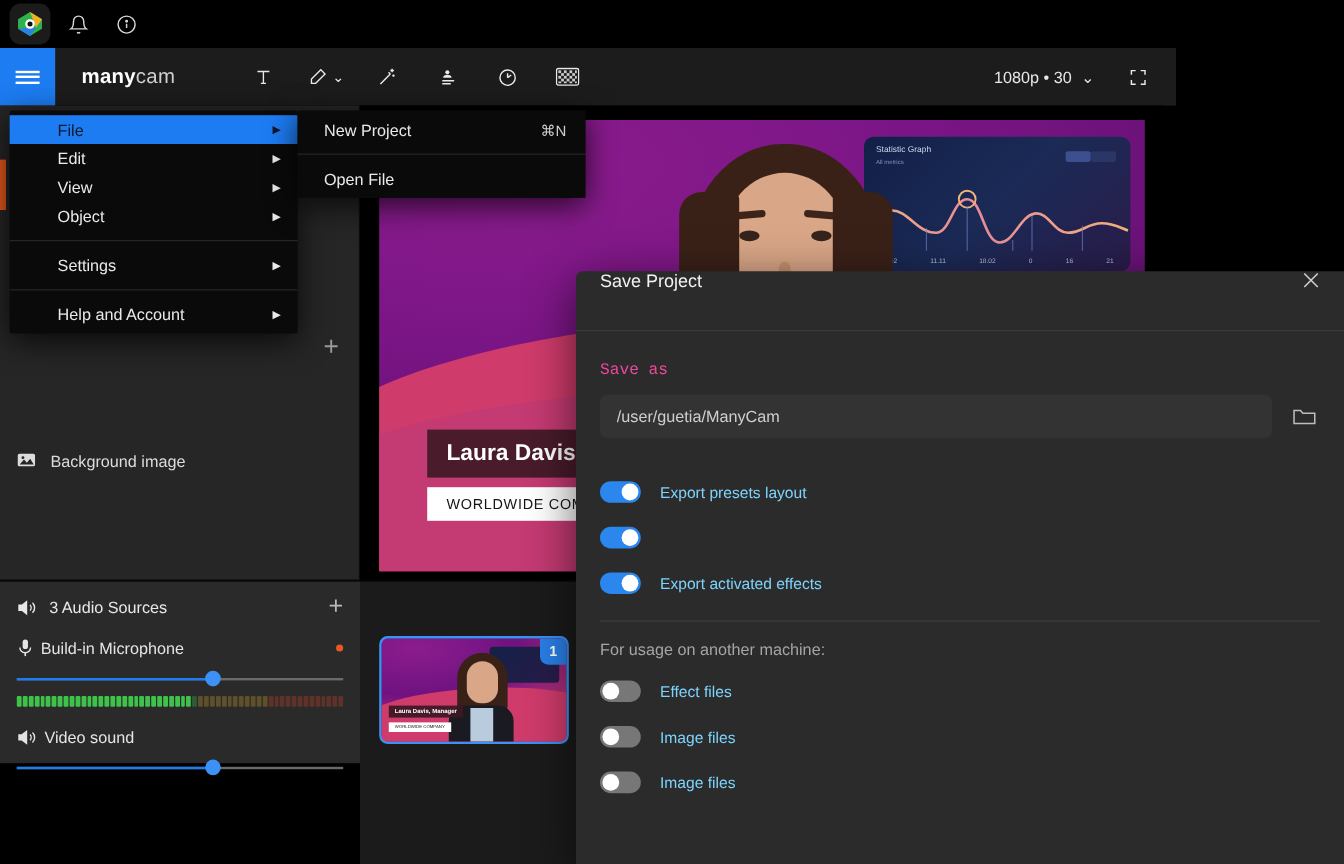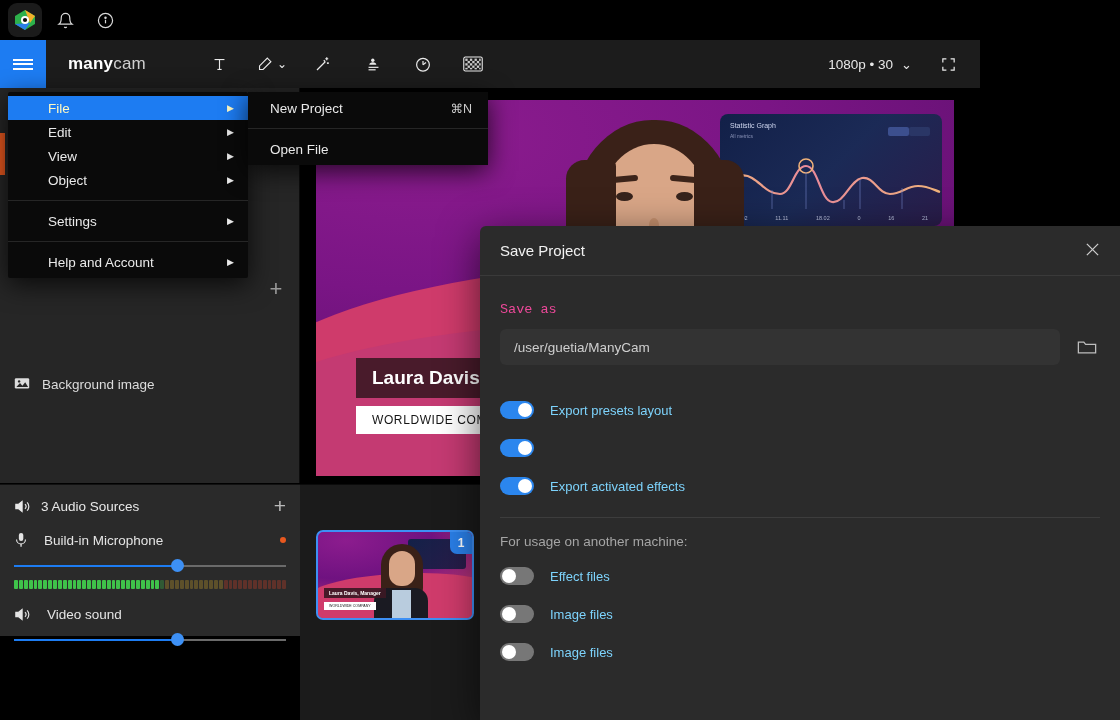--- a/index.html
+++ b/index.html
@@ -74,21 +74,21 @@
   
   .audio-panel {
     position: absolute; left: 0; top: 484px; width: 300px; height: 152px;
     background: #2a2a2a; border-top: 1px solid #111;
   }
   .audio-head {
     display: flex; align-items: center; height: 42px; padding: 0 14px; color: #e8e8e8; font-size: 13.5px;
   }
   .audio-head .plus { margin-left: auto; font-size: 21px; color: #b9b9b9; }
   .src-row { padding: 0 14px; }
-  .src-label { display: flex; align-items: center; gap: 16px; color: #e4e4e4; font-size: 13.5px; height: 26px; }
+  .src-label { display: flex; align-items: center; gap: 6px; color: #e4e4e4; font-size: 13.5px; height: 26px; }
   .rec-dot { margin-left: auto; width: 6px; height: 6px; border-radius: 50%; background: #e8581f; }
   .slider { position: relative; height: 14px; margin-top: 6px; }
   .slider .track { position: absolute; top: 6px; left: 0; right: 0; height: 2px; background: #6a6a6a; }
   .slider .fill { position: absolute; top: 6px; left: 0; height: 2px; background: #1d7cf2; }
   .slider .knob {
     position: absolute; top: 0; width: 13px; height: 13px; border-radius: 50%;
     background: #3d90f5; transform: translateX(-6px);
   }
   .meter { display: flex; gap: 1px; margin-top: 7px; height: 9px; }
   .meter i { display: block; flex: 1; border-radius: 1px; }
@@ -187,39 +187,39 @@
   
   .menu-root {
     position: absolute; left: 8px; top: 92px; width: 240px; background: #0a0a0a;
     border-radius: 2px; padding: 4px 0; z-index: 40;
     box-shadow: 0 6px 26px rgba(0,0,0,.75);
   }
   .menu-item {
     height: 24px; display: flex; align-items: center; padding: 0 14px 0 40px;
     color: #e9e9e9; font-size: 13.5px;
   }
-  .menu-item.active { background: #1d7cf2; color: #fef9c3; }
+  .menu-item.active { background: #1d7cf2; color: #0f172a; }
   .menu-item .arrow { margin-left: auto; font-size: 9px; }
   .menu-sep { height: 1px; background: #262626; margin: 8px 0; }
 
   .submenu {
     position: absolute; left: 248px; top: 92px; width: 240px; background: #0a0a0a;
     padding: 4px 0; z-index: 41; box-shadow: 0 6px 26px rgba(0,0,0,.75);
   }
   .sub-item { height: 24px; display: flex; align-items: center; padding: 0 16px 0 22px; color: #e9e9e9; font-size: 13.5px; }
   .sub-item .sc { margin-left: auto; color: #cfcfcf; font-size: 12.5px; }
 
   
   .modal {
     position: absolute; left: 480px; top: 226px; width: 640px; height: 494px;
     background: #2b2b2b; border-radius: 6px 0 0 0; z-index: 60;
     box-shadow: 0 10px 40px rgba(0,0,0,.6); display: flex; flex-direction: column;
   }
   .modal-head {
-    height: 50px; display: flex; align-items: center; padding: 0 20px;
+    height: 50px; display: flex; padding: 0 20px;
     border-bottom: 1px solid #3a3a3a;
   }
   .modal-title { color: #f2f2f2; font-size: 15px; }
   .modal-close { margin-left: auto; color: #cfcfcf; font-size: 17px; line-height: 1; }
   .modal-body { flex: 1; padding: 26px 20px 0 20px; overflow: hidden; }
   .save-as-label { color: #ec4899; font-size: 13.5px; margin-bottom: 12px; font-family: Liberation Mono, monospace; }
   .path-row { display: flex; align-items: center; gap: 14px; margin-bottom: 26px; }
   .path-input {
     flex: 1; height: 36px; background: #333333; border: none; border-radius: 6px;
     color: #cfcfcf; font-size: 13.5px; padding: 0 14px; font-family: "Liberation Sans", sans-serif;

